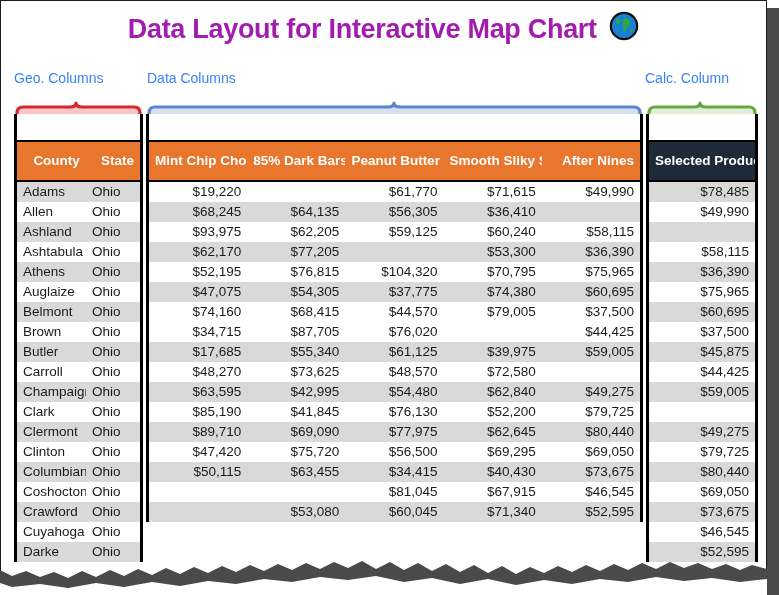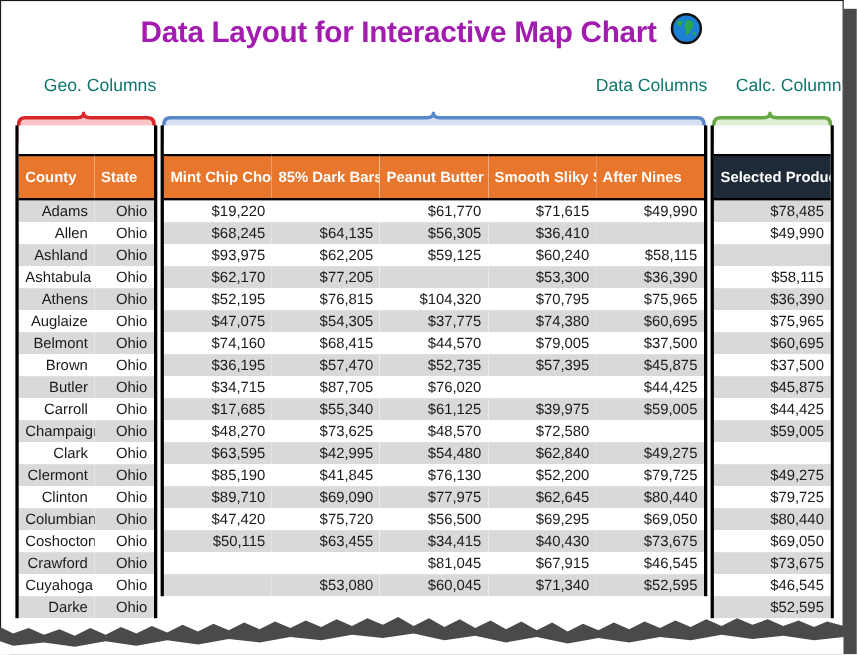--- a/index.html
+++ b/index.html
@@ -54,23 +54,23 @@
     display: inline-block;
     vertical-align: middle;
     margin-left: 8px;
     position: relative;
     top: -1px;
   }
 
   
   .grp-label {
     position: absolute;
-    font-size: 16px;
-    color: #0f766e;
-    text-align: right;
+    font-size: 14px;
+    color: #3b82f6;
+    text-align: left;
     white-space: nowrap;
   }
   #lbl-geo  { left: 14px;  top: 70px; width: 128px; }
   #lbl-data { left: 147px; top: 70px; width: 496px; }
   #lbl-calc { left: 645px; top: 70px; width: 120px; }
 
   
   .brace-wrap { position: absolute; top: 101px; height: 28px; }
   #brace-geo  { left: 14px;  width: 129px; }
   #brace-data { left: 146px; width: 497px; }
@@ -112,26 +112,26 @@
     white-space: nowrap;
   }
   table.tbl thead th {
     height: 38px;
     line-height: 38px;
     font-weight: bold;
     color: #ffffff;
     font-size: 13.5px;
     border-top: 2px solid #000;
     border-bottom: 2px solid #000;
-    text-align: left;
+    text-align: right;
   }
   .hdr-orange th { background: #e8762c; }
   .hdr-dark th   { background: #1f2a38; }
 
-  .cell-txt  { text-align: right;  color: #1a1a1a; }
+  .cell-txt  { text-align: left;  color: #1a1a1a; }
   .cell-num  { text-align: right; color: #1a1a1a; }
 
   tr.odd  td { background: #d9d9d9; }
   tr.even td { background: #ffffff; }
 
   
   .torn {
     position: absolute;
     left: 0; bottom: 0;
     width: 767px; height: 44px;
@@ -342,27 +342,20 @@
               <td class="cell-num">$74,380</td>
               <td class="cell-num">$60,695</td>
             </tr>
             <tr class="even">
               <td class="cell-num">$74,160</td>
               <td class="cell-num">$68,415</td>
               <td class="cell-num">$44,570</td>
               <td class="cell-num">$79,005</td>
               <td class="cell-num">$37,500</td>
             </tr>
-            <tr class="odd">
-              <td class="cell-num">$36,195</td>
-              <td class="cell-num">$57,470</td>
-              <td class="cell-num">$52,735</td>
-              <td class="cell-num">$57,395</td>
-              <td class="cell-num">$45,875</td>
-            </tr>
             <tr class="even">
               <td class="cell-num">$34,715</td>
               <td class="cell-num">$87,705</td>
               <td class="cell-num">$76,020</td>
               <td class="cell-num"></td>
               <td class="cell-num">$44,425</td>
             </tr>
             <tr class="odd">
               <td class="cell-num">$17,685</td>
               <td class="cell-num">$55,340</td>

